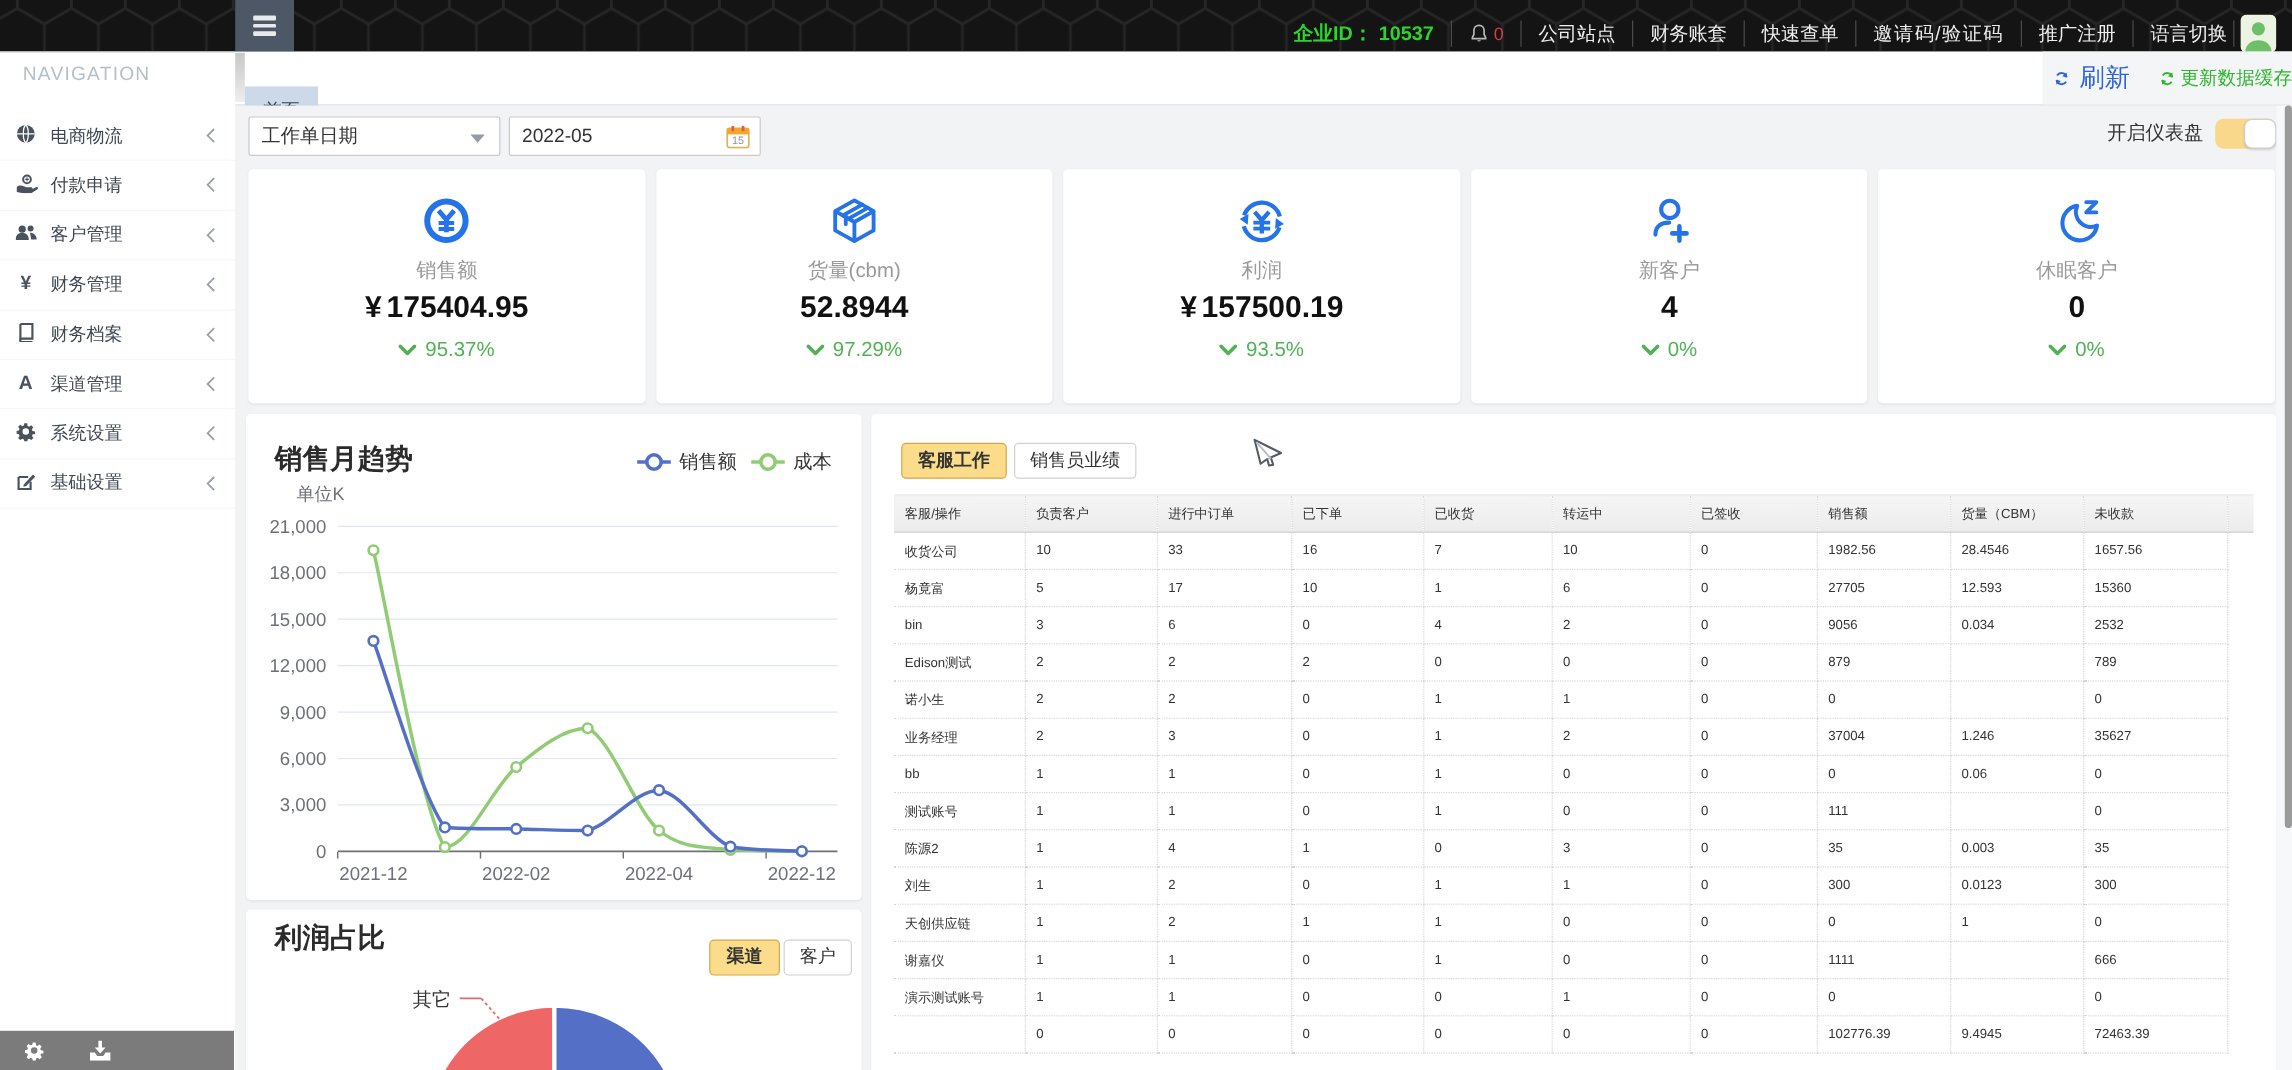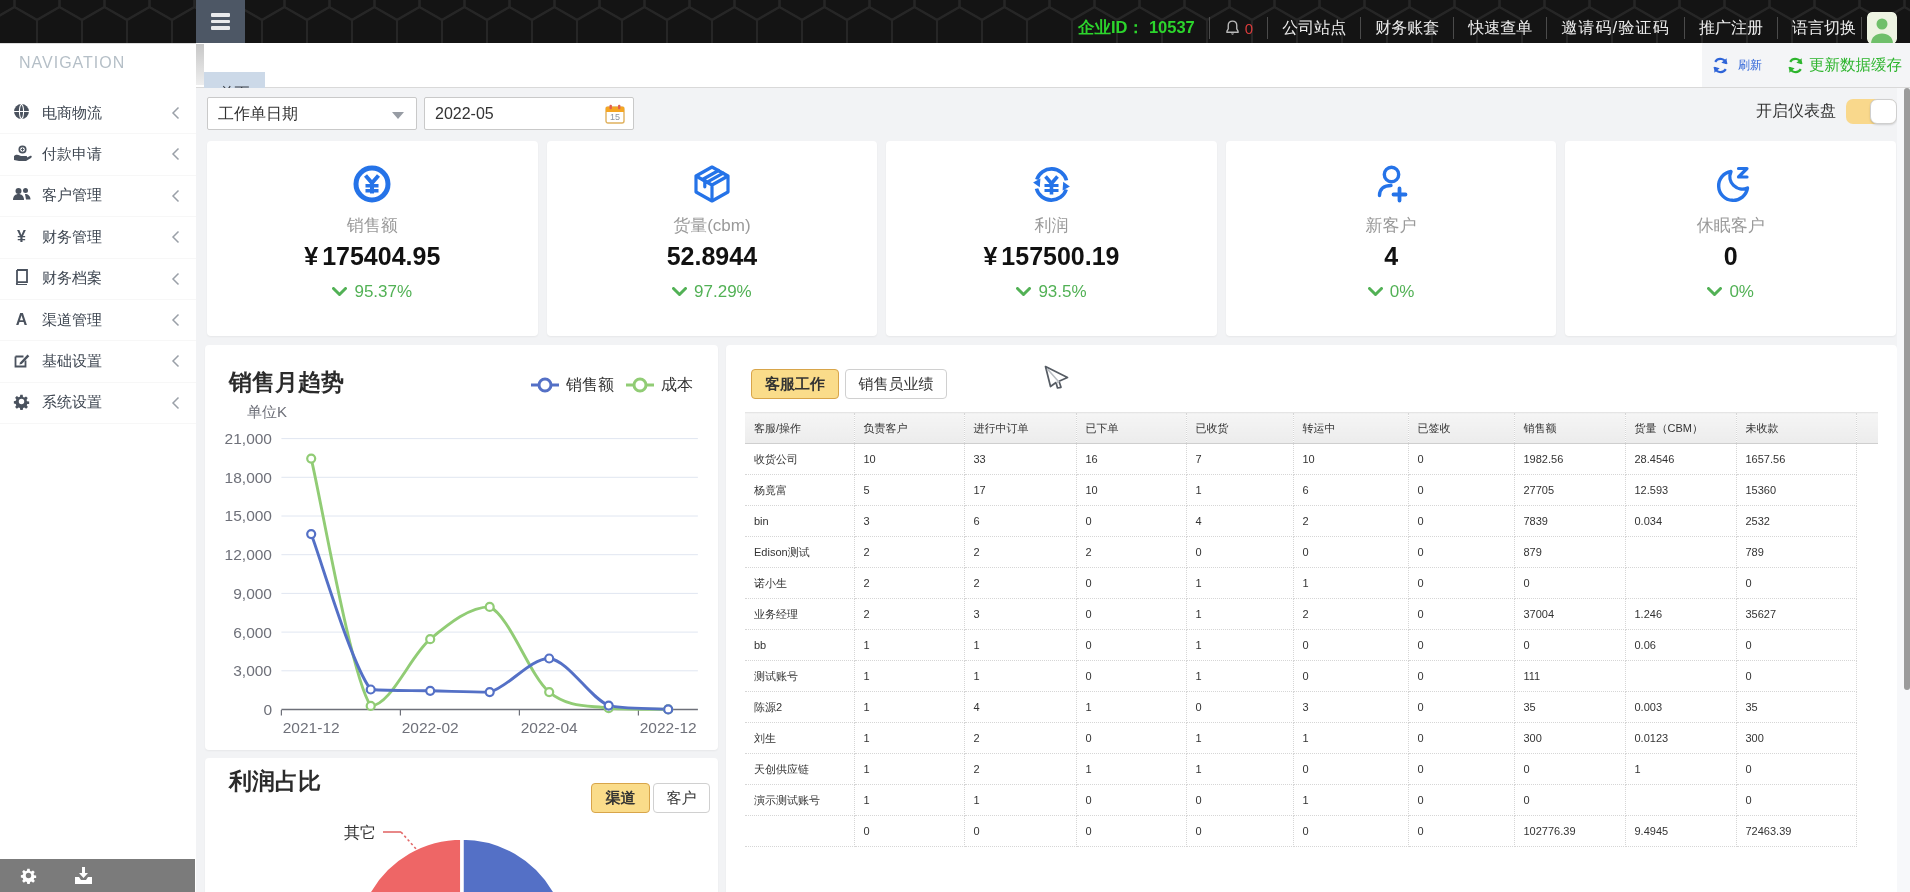--- a/index.html
+++ b/index.html
@@ -137,29 +137,29 @@
           </svg></span></div>
     <div class="sitem"><span class="ic"><svg width="16" height="16" viewBox="0 0 16 16">
             <path d="M3 1h10v12.2H4.2a1.4 1.4 0 0 0 0 2.8H13" fill="none" stroke="#4a525e" stroke-width="1.8"></path>
             <path d="M3 1v12.5" stroke="#4a525e" stroke-width="1.8"></path>
           </svg></span>财务档案<span class="chev"><svg width="9" height="14" viewBox="0 0 9 14">
             <path d="M7.5 1.5 L2 7 L7.5 12.5" stroke="#9aa0a8" stroke-width="1.5" fill="none"></path>
           </svg></span></div>
     <div class="sitem"><span class="ic" style="font-size:16px;font-weight:bold;color:#4a525e">A</span>渠道管理<span class="chev"><svg width="9" height="14" viewBox="0 0 9 14">
             <path d="M7.5 1.5 L2 7 L7.5 12.5" stroke="#9aa0a8" stroke-width="1.5" fill="none"></path>
           </svg></span></div>
+    <div class="sitem"><span class="ic"><svg width="17" height="17" viewBox="0 0 20 20">
+            <path fill="#4a525e" d="M19 12.9v-2.8l-2.5-.5a6.8 6.8 0 0 0-.6-1.5l1.4-2.1-2-2-2.1 1.4c-.5-.3-1-.5-1.5-.6L11.4 2H8.6l-.5 2.3c-.5.1-1 .3-1.5.6L4.5 3.5l-2 2L3.9 7.6c-.3.5-.5 1-.6 1.5l-2.3.5v2.8l2.3.5c.1.5.3 1 .6 1.5l-1.4 2.1 2 2 2.1-1.4c.5.3 1 .5 1.5.6l.5 2.3h2.8l.5-2.3c.5-.1 1-.3 1.5-.6l2.1 1.4 2-2-1.4-2.1c.3-.5.5-1 .6-1.5zM10 13.2a3.2 3.2 0 1 1 0-6.4 3.2 3.2 0 0 1 0 6.4z"></path>
+          </svg></span>系统设置<span class="chev"><svg width="9" height="14" viewBox="0 0 9 14">
+            <path d="M7.5 1.5 L2 7 L7.5 12.5" stroke="#9aa0a8" stroke-width="1.5" fill="none"></path>
+          </svg></span></div>
     <div class="sitem"><span class="ic"><svg width="16" height="16" viewBox="0 0 16 16">
             <path d="M1.5 4.5 h8 M1.5 4.5 v10 h10 v-6" fill="none" stroke="#4a525e" stroke-width="1.8"></path>
             <path d="M6 10.5 L13.5 2.5 l1.8 1.8 L7.8 12 l-2.4.6z" fill="#4a525e"></path>
           </svg></span>基础设置<span class="chev"><svg width="9" height="14" viewBox="0 0 9 14">
-            <path d="M7.5 1.5 L2 7 L7.5 12.5" stroke="#9aa0a8" stroke-width="1.5" fill="none"></path>
-          </svg></span></div>
-    <div class="sitem"><span class="ic"><svg width="17" height="17" viewBox="0 0 20 20">
-            <path fill="#4a525e" d="M19 12.9v-2.8l-2.5-.5a6.8 6.8 0 0 0-.6-1.5l1.4-2.1-2-2-2.1 1.4c-.5-.3-1-.5-1.5-.6L11.4 2H8.6l-.5 2.3c-.5.1-1 .3-1.5.6L4.5 3.5l-2 2L3.9 7.6c-.3.5-.5 1-.6 1.5l-2.3.5v2.8l2.3.5c.1.5.3 1 .6 1.5l-1.4 2.1 2 2 2.1-1.4c.5.3 1 .5 1.5.6l.5 2.3h2.8l.5-2.3c.5-.1 1-.3 1.5-.6l2.1 1.4 2-2-1.4-2.1c.3-.5.5-1 .6-1.5zM10 13.2a3.2 3.2 0 1 1 0-6.4 3.2 3.2 0 0 1 0 6.4z"></path>
-          </svg></span>系统设置<span class="chev"><svg width="9" height="14" viewBox="0 0 9 14">
             <path d="M7.5 1.5 L2 7 L7.5 12.5" stroke="#9aa0a8" stroke-width="1.5" fill="none"></path>
           </svg></span></div>
   </div>
   <div class="side-foot">
     <svg width="17" height="17" viewBox="0 0 20 20" style="position:absolute;left:20px;top:8px;">
         <path fill="#fff" d="M19 12.9v-2.8l-2.5-.5a6.8 6.8 0 0 0-.6-1.5l1.4-2.1-2-2-2.1 1.4c-.5-.3-1-.5-1.5-.6L11.4 2H8.6l-.5 2.3c-.5.1-1 .3-1.5.6L4.5 3.5l-2 2L3.9 7.6c-.3.5-.5 1-.6 1.5l-2.3.5v2.8l2.3.5c.1.5.3 1 .6 1.5l-1.4 2.1 2 2 2.1-1.4c.5.3 1 .5 1.5.6l.5 2.3h2.8l.5-2.3c.5-.1 1-.3 1.5-.6l2.1 1.4 2-2-1.4-2.1c.3-.5.5-1 .6-1.5zM10 13.2a3.2 3.2 0 1 1 0-6.4 3.2 3.2 0 0 1 0 6.4z"></path>
       </svg>
     <svg width="19" height="17" viewBox="0 0 19 17" style="position:absolute;left:74px;top:8px;">
         <path fill="#fff" d="M8 0h3v6h3l-4.5 5L5 6h3z"></path>
         <path fill="#fff" d="M1 10h4l2 3h5l2-3h4v7H1z"></path>
@@ -169,21 +169,21 @@
 
 <div id="tabbar">
   <div id="tabsliver"></div>
   <div id="tab-home">首页</div>
   <div id="tabbar-right">
     <svg width="17" height="17" viewBox="0 0 16 16" style="margin-left:10px">
         <path d="M13.6 6.5A5.8 5.8 0 0 0 3 4.5 M2.4 9.5A5.8 5.8 0 0 0 13 11.5" fill="none" stroke="#2e64d8" stroke-width="2.1"></path>
         <path d="M13.8 1.2 L13.8 6.8 L8.8 5.4z" fill="#2e64d8"></path>
         <path d="M2.2 14.8 L2.2 9.2 L7.2 10.6z" fill="#2e64d8"></path>
       </svg>
-    <span style="color:#2e64d8; font-size:12px; margin-left:9px;">刷新</span>
+    <span style="color:#2e64d8; font-size:21px; margin-left:9px;">刷新</span>
     <svg width="17" height="17" viewBox="0 0 16 16" style="margin-left:25px">
         <path d="M13.6 6.5A5.8 5.8 0 0 0 3 4.5 M2.4 9.5A5.8 5.8 0 0 0 13 11.5" fill="none" stroke="#2eb52e" stroke-width="2.1"></path>
         <path d="M13.8 1.2 L13.8 6.8 L8.8 5.4z" fill="#2eb52e"></path>
         <path d="M2.2 14.8 L2.2 9.2 L7.2 10.6z" fill="#2eb52e"></path>
       </svg>
     <span style="color:#2eb52e; font-size:15.5px; margin-left:5px;">更新数据缓存</span>
   </div>
 </div>
 
 <div id="content">
@@ -419,21 +419,21 @@
             <td class="noborder"></td>
           </tr>
       <tr>
             <td>bin</td>
             <td>3</td>
             <td>6</td>
             <td>0</td>
             <td>4</td>
             <td>2</td>
             <td>0</td>
-            <td>7839</td>
+            <td>9056</td>
             <td>0.034</td>
             <td>2532</td>
             <td class="noborder"></td>
           </tr>
       <tr>
             <td>Edison测试</td>
             <td>2</td>
             <td>2</td>
             <td>2</td>
             <td>0</td>
@@ -529,20 +529,33 @@
             <td>1</td>
             <td>1</td>
             <td>0</td>
             <td>0</td>
             <td>0</td>
             <td>1</td>
             <td>0</td>
             <td class="noborder"></td>
           </tr>
       <tr>
+            <td>谢嘉仪</td>
+            <td>1</td>
+            <td>1</td>
+            <td>0</td>
+            <td>1</td>
+            <td>0</td>
+            <td>0</td>
+            <td>1111</td>
+            <td></td>
+            <td>666</td>
+            <td class="noborder"></td>
+          </tr>
+      <tr>
             <td>演示测试账号</td>
             <td>1</td>
             <td>1</td>
             <td>0</td>
             <td>0</td>
             <td>1</td>
             <td>0</td>
             <td>0</td>
             <td></td>
             <td>0</td>

